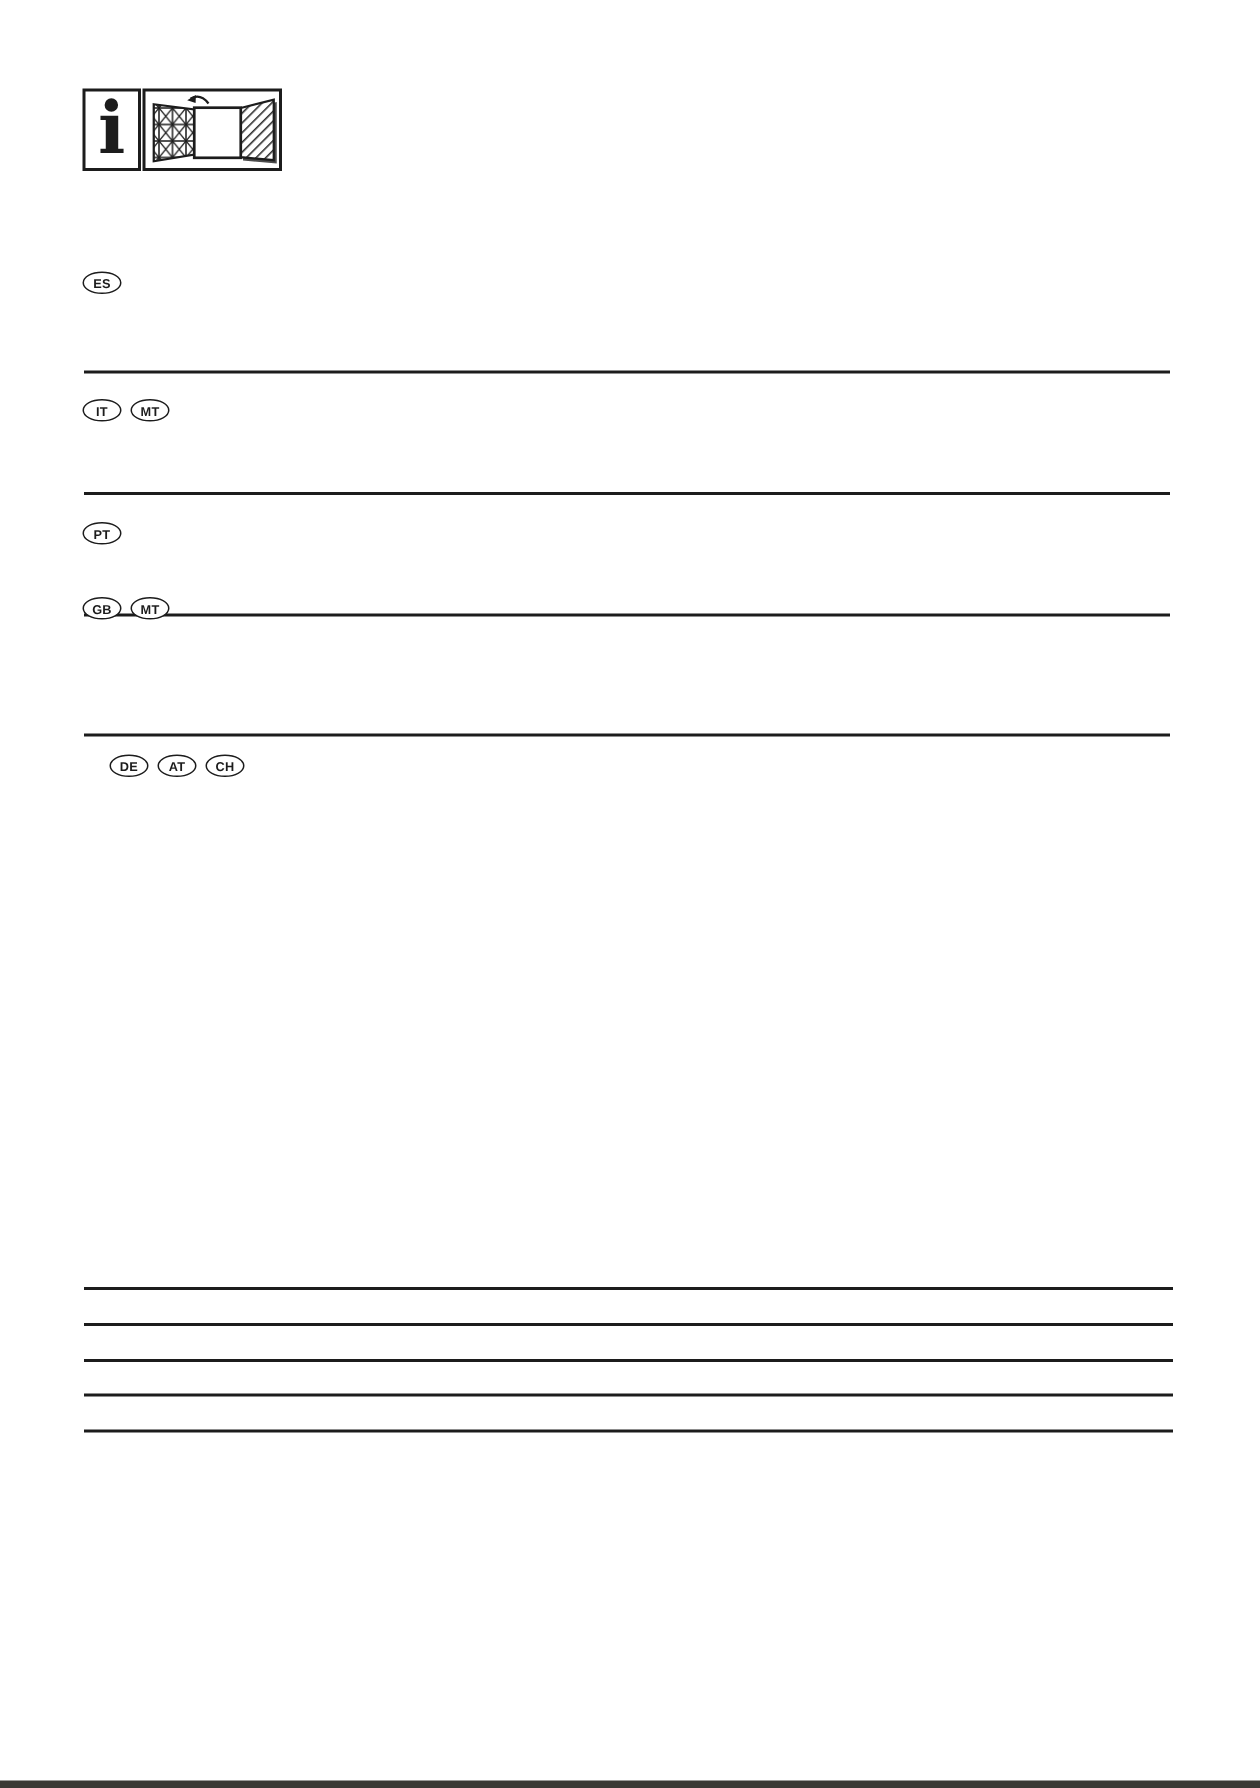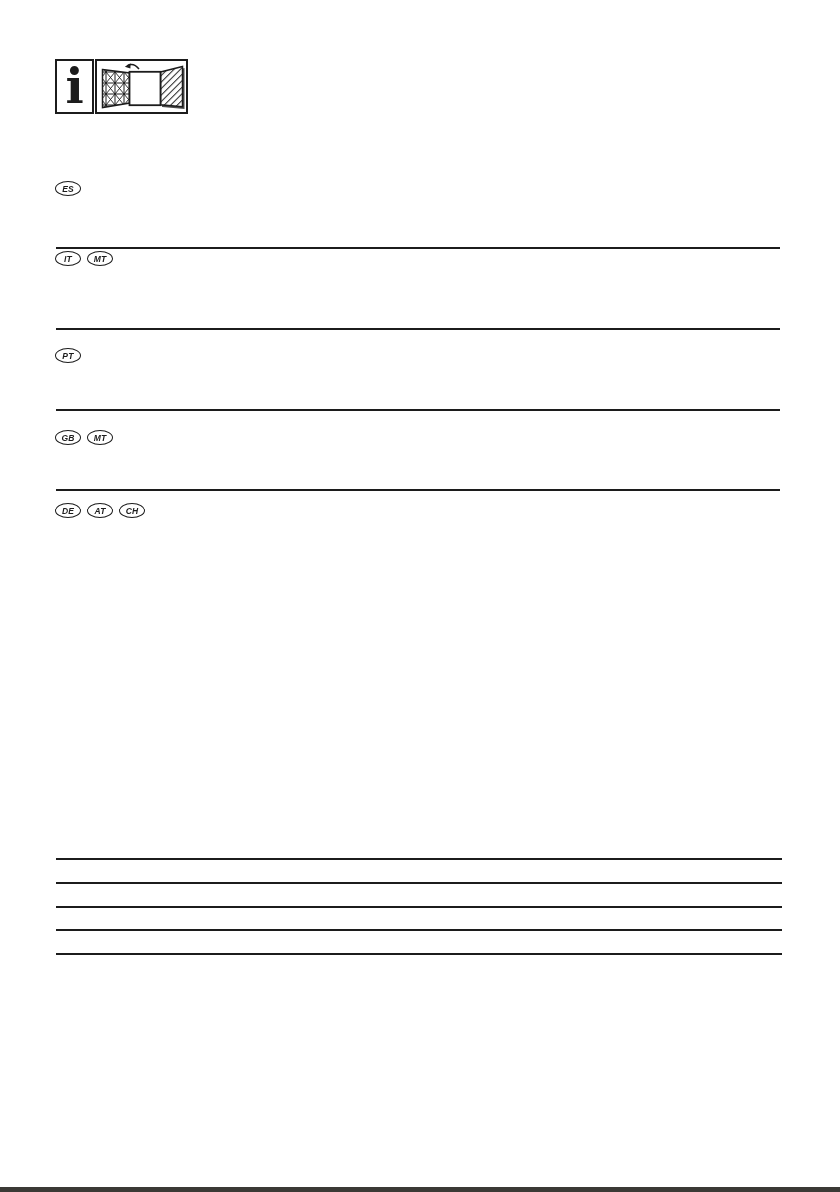--- a/index.html
+++ b/index.html
@@ -34,37 +34,36 @@
 
   
   .badge-row {
     position:absolute;
     left:55px;
     display:flex;
     gap:6px;
     align-items:center;
   }
   .row-es { top:181px; }
-  .row-it { top:251px; }
+  .row-it { top:266px; }
   .row-pt { top:348px; }
-  .row-gb { top:430px; }
-  .row-de { top:503px; }
+  .row-gb { top:398px; }
+  .row-de { top:503px;margin-left:18px; }
 
   .badge {
     min-width:26px; height:15px;
     padding:0 4px;
     border:1.5px solid #1c1c1c;
     border-radius:50%;
     background:#ffffff;
     display:flex; align-items:center; justify-content:center;
     font-size:8.5px;
     font-weight:bold;
     letter-spacing:0.2px;
     color:#1c1c1c;
-    font-style:italic;
   }
 
   
   .rule {
     position:absolute;
     left:56px; width:724px; height:2px;
     background:#1c1c1c;
   }
   .sep-1 { top:247px; }
   .sep-2 { top:328px; }

